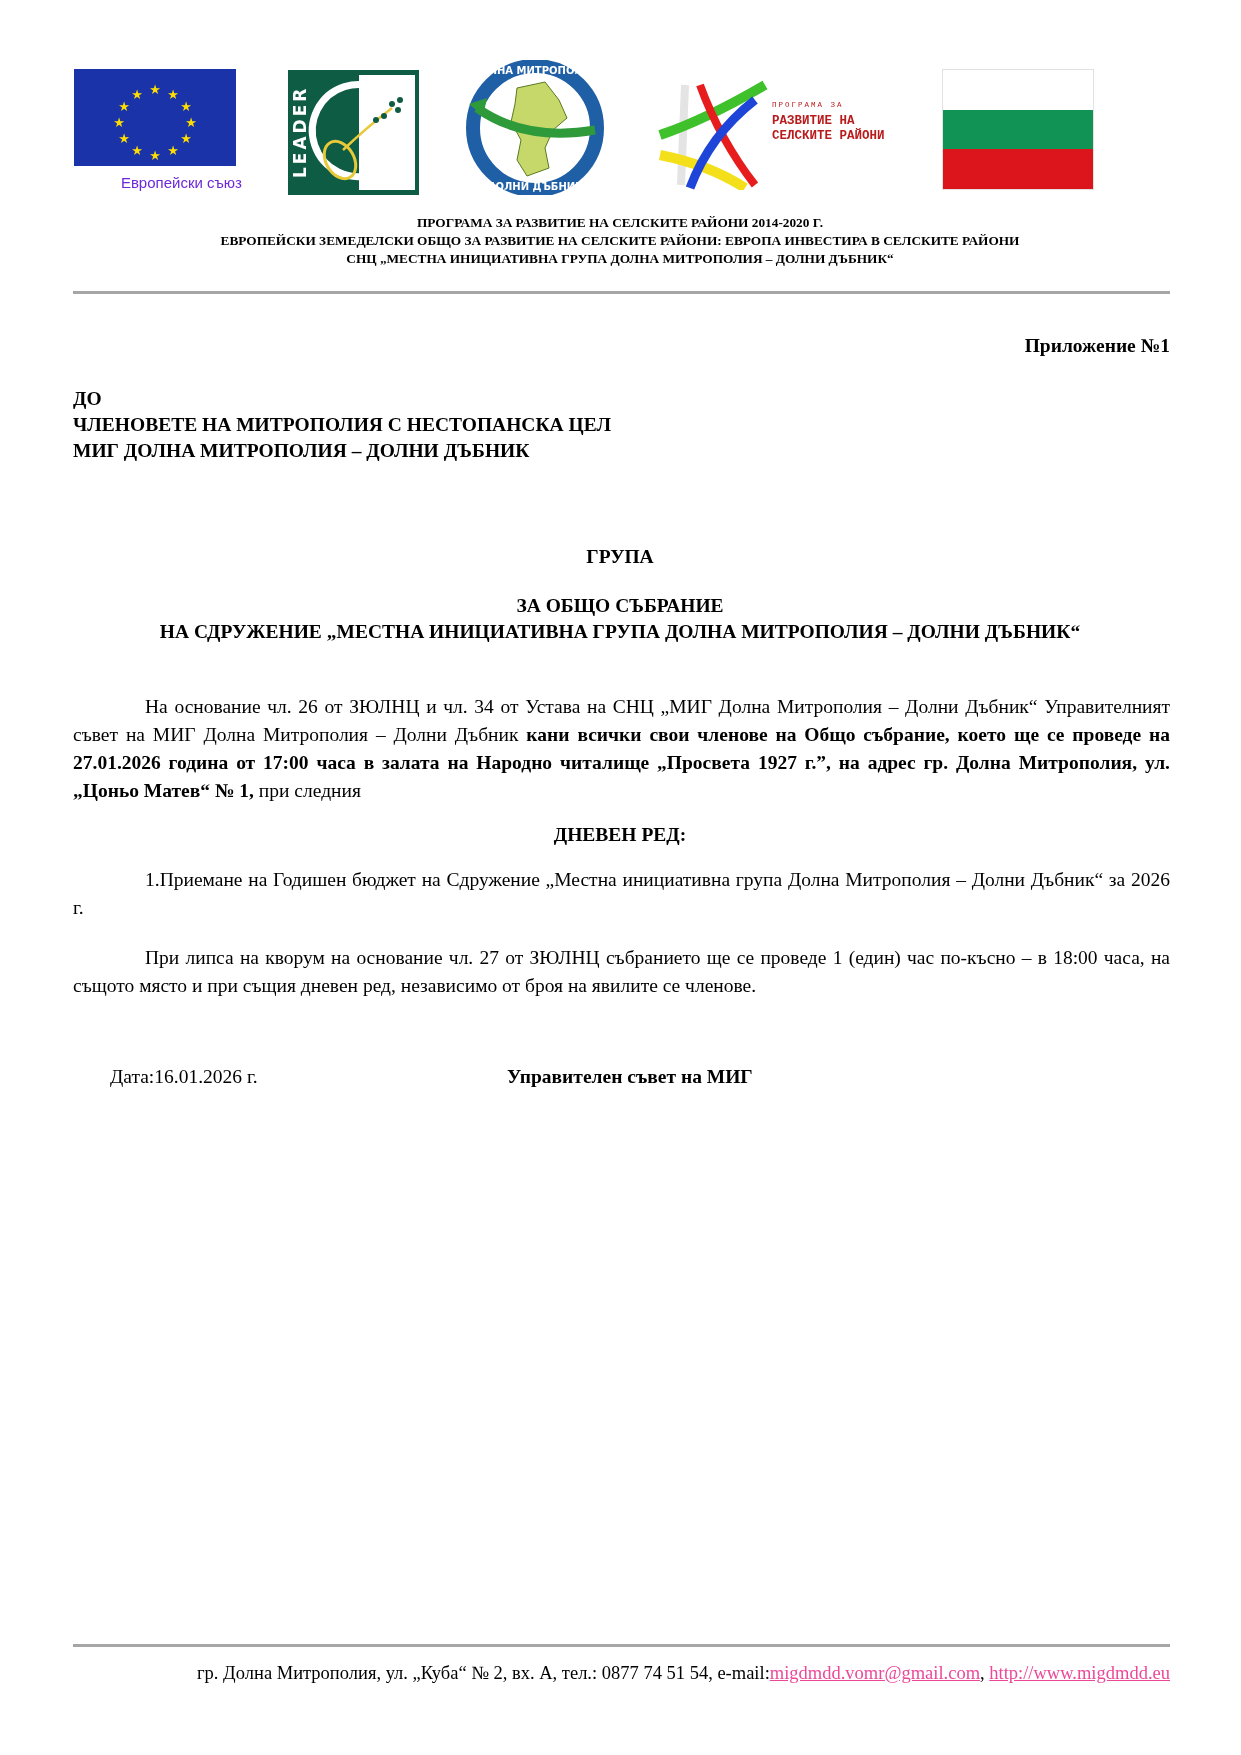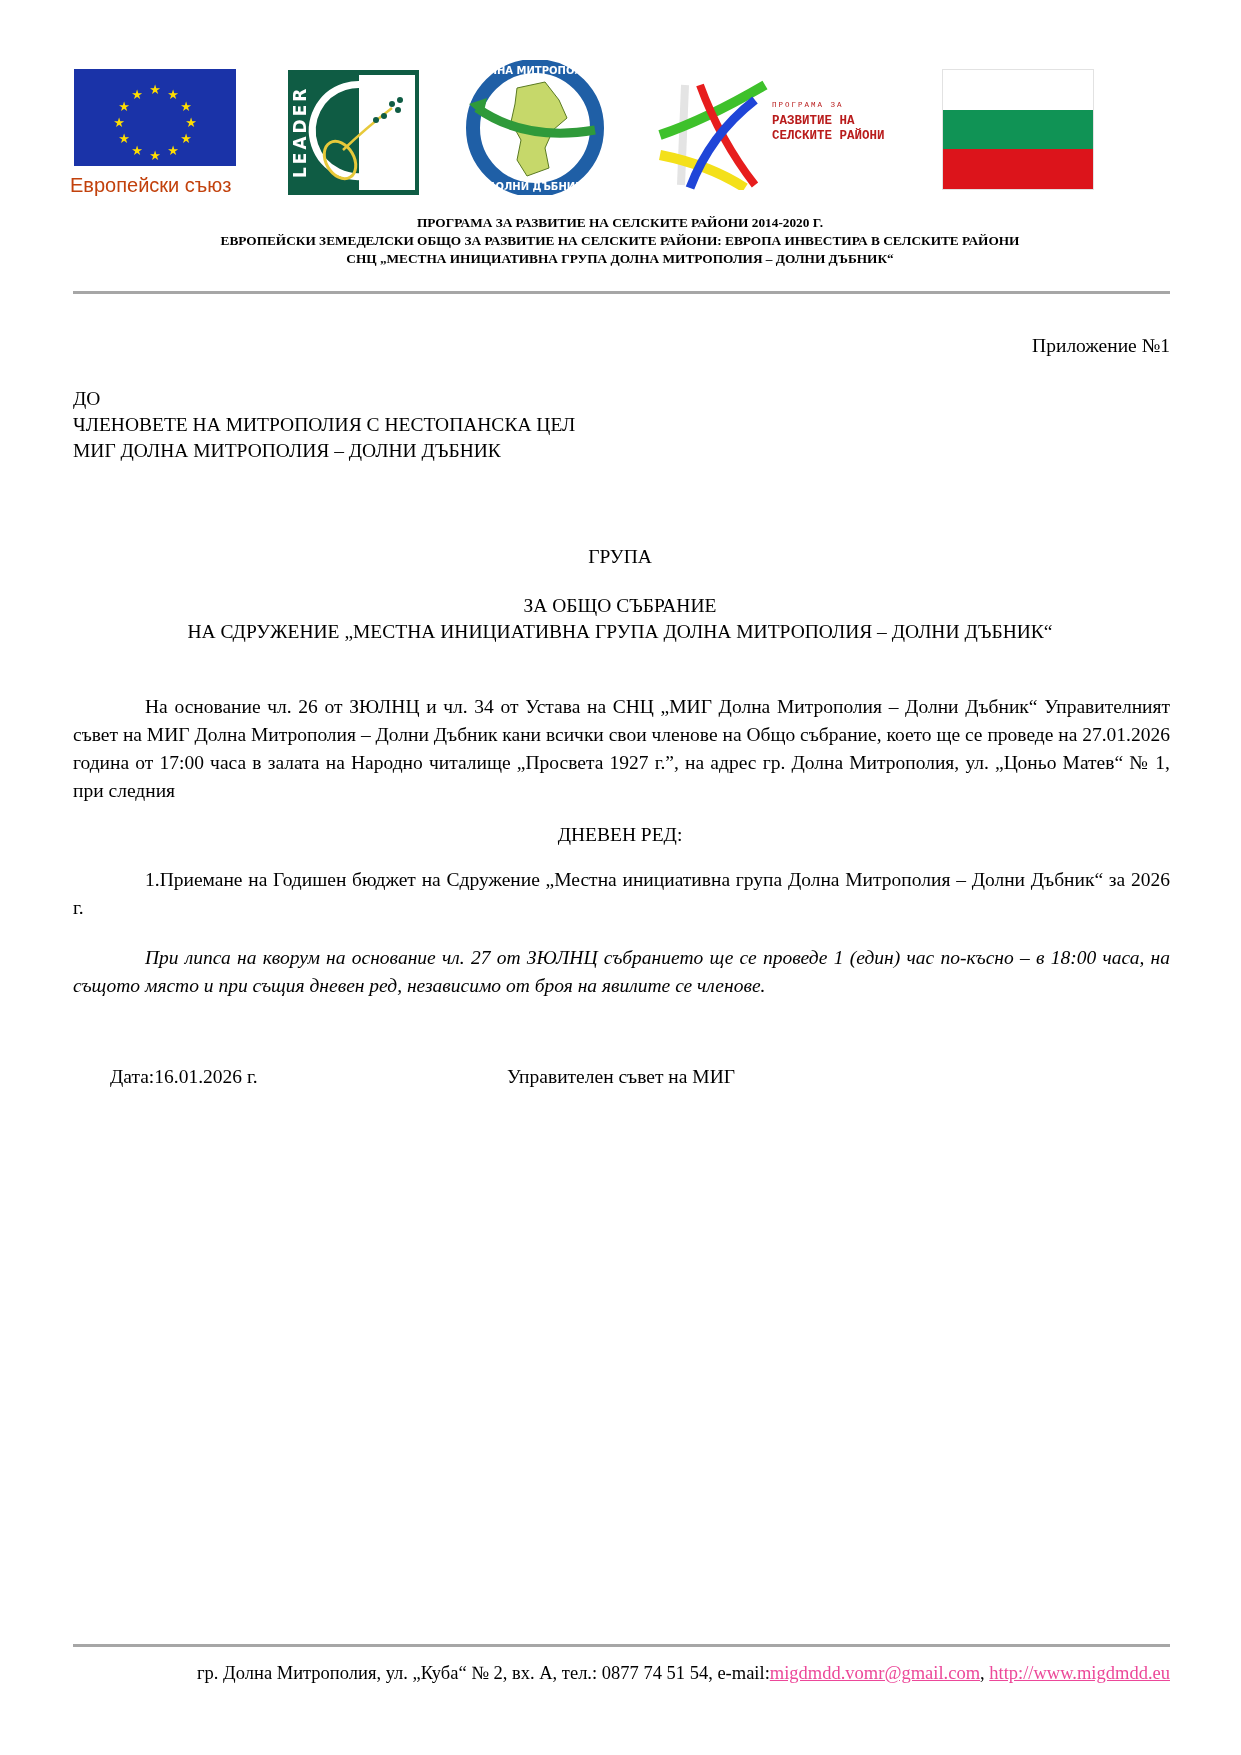--- a/index.html
+++ b/index.html
@@ -3,38 +3,38 @@
 <meta charset="utf-8">
 <style>
   html, body { margin: 0; padding: 0; background: #ffffff; }
   body { width: 1241px; height: 1755px; position: relative; overflow: hidden;
          font-family: "Liberation Serif", "DejaVu Serif", serif; color: #000; }
   .abs { position: absolute; }
 
   
   .logo { position: absolute; }
   .eu-flag { left: 74px; top: 69px; width: 162px; height: 97px; background: #1a33a8; }
-  .eu-caption { left: 70px; top: 174px; width: 172px; text-align: left;
-                font-family: "Liberation Sans", "DejaVu Sans", sans-serif; font-size: 20px; color: #c2410c; }
+  .eu-caption { left: 70px; top: 174px; width: 172px; text-align: right;
+                font-family: "Liberation Sans", "DejaVu Sans", sans-serif; font-size: 15px; color: #6d28d9; }
   .leader { left: 288px; top: 70px; width: 131px; height: 125px; }
   .mig { left: 455px; top: 60px; width: 160px; height: 135px; }
   .rdp-mark { left: 655px; top: 80px; width: 115px; height: 110px; }
   .rdp-text { left: 772px; top: 102px; font-family: Liberation Mono, monospace; color: #b91c1c; line-height: 1; }
   .rdp-small { font-size: 7.5px; letter-spacing: 2px; margin-bottom: 4px; }
   .rdp-big { font-size: 12.5px; font-weight: bold; line-height: 15px; }
   .bg-flag { left: 942px; top: 69px; width: 150px; height: 119px; border: 1px solid #e2e2e2; }
   .bg-flag div { height: 33.33%; }
 
   
   .prog { left: 60px; width: 1120px; text-align: center; font-weight: bold; font-size: 13.3px; line-height: 17px; }
   .rule { position: absolute; left: 73px; width: 1097px; height: 3px; background: #a6a6a6; }
 
   
   .txt { position: absolute; font-size: 19.5px; line-height: 28px; }
-  .bold { font-weight: normal; }
+  .bold { font-weight: bold; }
   .center { left: 60px; width: 1120px; text-align: center; }
   .para { left: 73px; width: 1097px; text-align: justify; text-indent: 72px; }
   a.lnk { color: #ec4899; text-decoration: underline; margin-top: 22px; }
 </style>
 </head>
 <body>
 
 <div class="logo eu-flag">
   <svg width="162" height="97" viewBox="0 0 162 97">
     <rect width="162" height="97" fill="#1a33a8"></rect>
@@ -121,21 +121,21 @@
 <div class="txt bold center" style="top:592px;">ЗА ОБЩО СЪБРАНИЕ</div>
 <div class="txt bold center" style="top:618px;">НА СДРУЖЕНИЕ „МЕСТНА ИНИЦИАТИВНА ГРУПА ДОЛНА МИТРОПОЛИЯ – ДОЛНИ ДЪБНИК“</div>
 
 <div class="txt para" style="top:693px;">
   <span>На основание чл. 26 от ЗЮЛНЦ и чл. 34 от Устава на СНЦ „МИГ Долна Митрополия – Долни Дъбник“ Управителният съвет на МИГ Долна Митрополия – Долни Дъбник </span><span class="bold">кани всички свои членове на Общо събрание, което ще се проведе на 27.01.2026 година от 17:00  часа в залата на Народно читалище „Просвета 1927 г.”, на адрес гр. Долна Митрополия, ул. „Цоньо Матев“ № 1,</span><span> при следния</span>
 </div>
 
 <div class="txt bold center" style="top:821px;">ДНЕВЕН РЕД:</div>
 <div class="txt para" style="top:866px;">1.Приемане на Годишен бюджет на Сдружение „Местна инициативна група Долна Митрополия – Долни Дъбник“ за 2026 г.</div>
 
-<div class="txt para" style="top:944px;font-style:italic;">При липса на кворум на основание чл. 27 от ЗЮЛНЦ събранието ще се проведе 1 (един) час по-късно – в 18:00 часа, на същото място и при същия дневен ред, независимо от броя на явилите се членове.</div>
+<div class="txt para" style="top:944px;">При липса на кворум на основание чл. 27 от ЗЮЛНЦ събранието ще се проведе 1 (един) час по-късно – в 18:00 часа, на същото място и при същия дневен ред, независимо от броя на явилите се членове.</div>
 
 <div class="txt" style="left:110px; top:1063px;">Дата:16.01.2026 г.</div>
 <div class="txt bold" style="left:507px; top:1063px;">Управителен съвет на МИГ</div>
 
 <div class="rule" style="top:1644px;"></div>
 <div class="txt" style="left:73px; width:1097px; top:1659px; font-size:18.5px; text-align:right; white-space:nowrap;">
   <span>гр. Долна Митрополия, ул. „Куба“ № 2, вх. А, тел.: 0877 74 51 54, e-mail:</span><a class="lnk">migdmdd.vomr@gmail.com</a><span>, </span><a class="lnk">http://www.migdmdd.eu</a>
 </div>
 
 </body></html>

